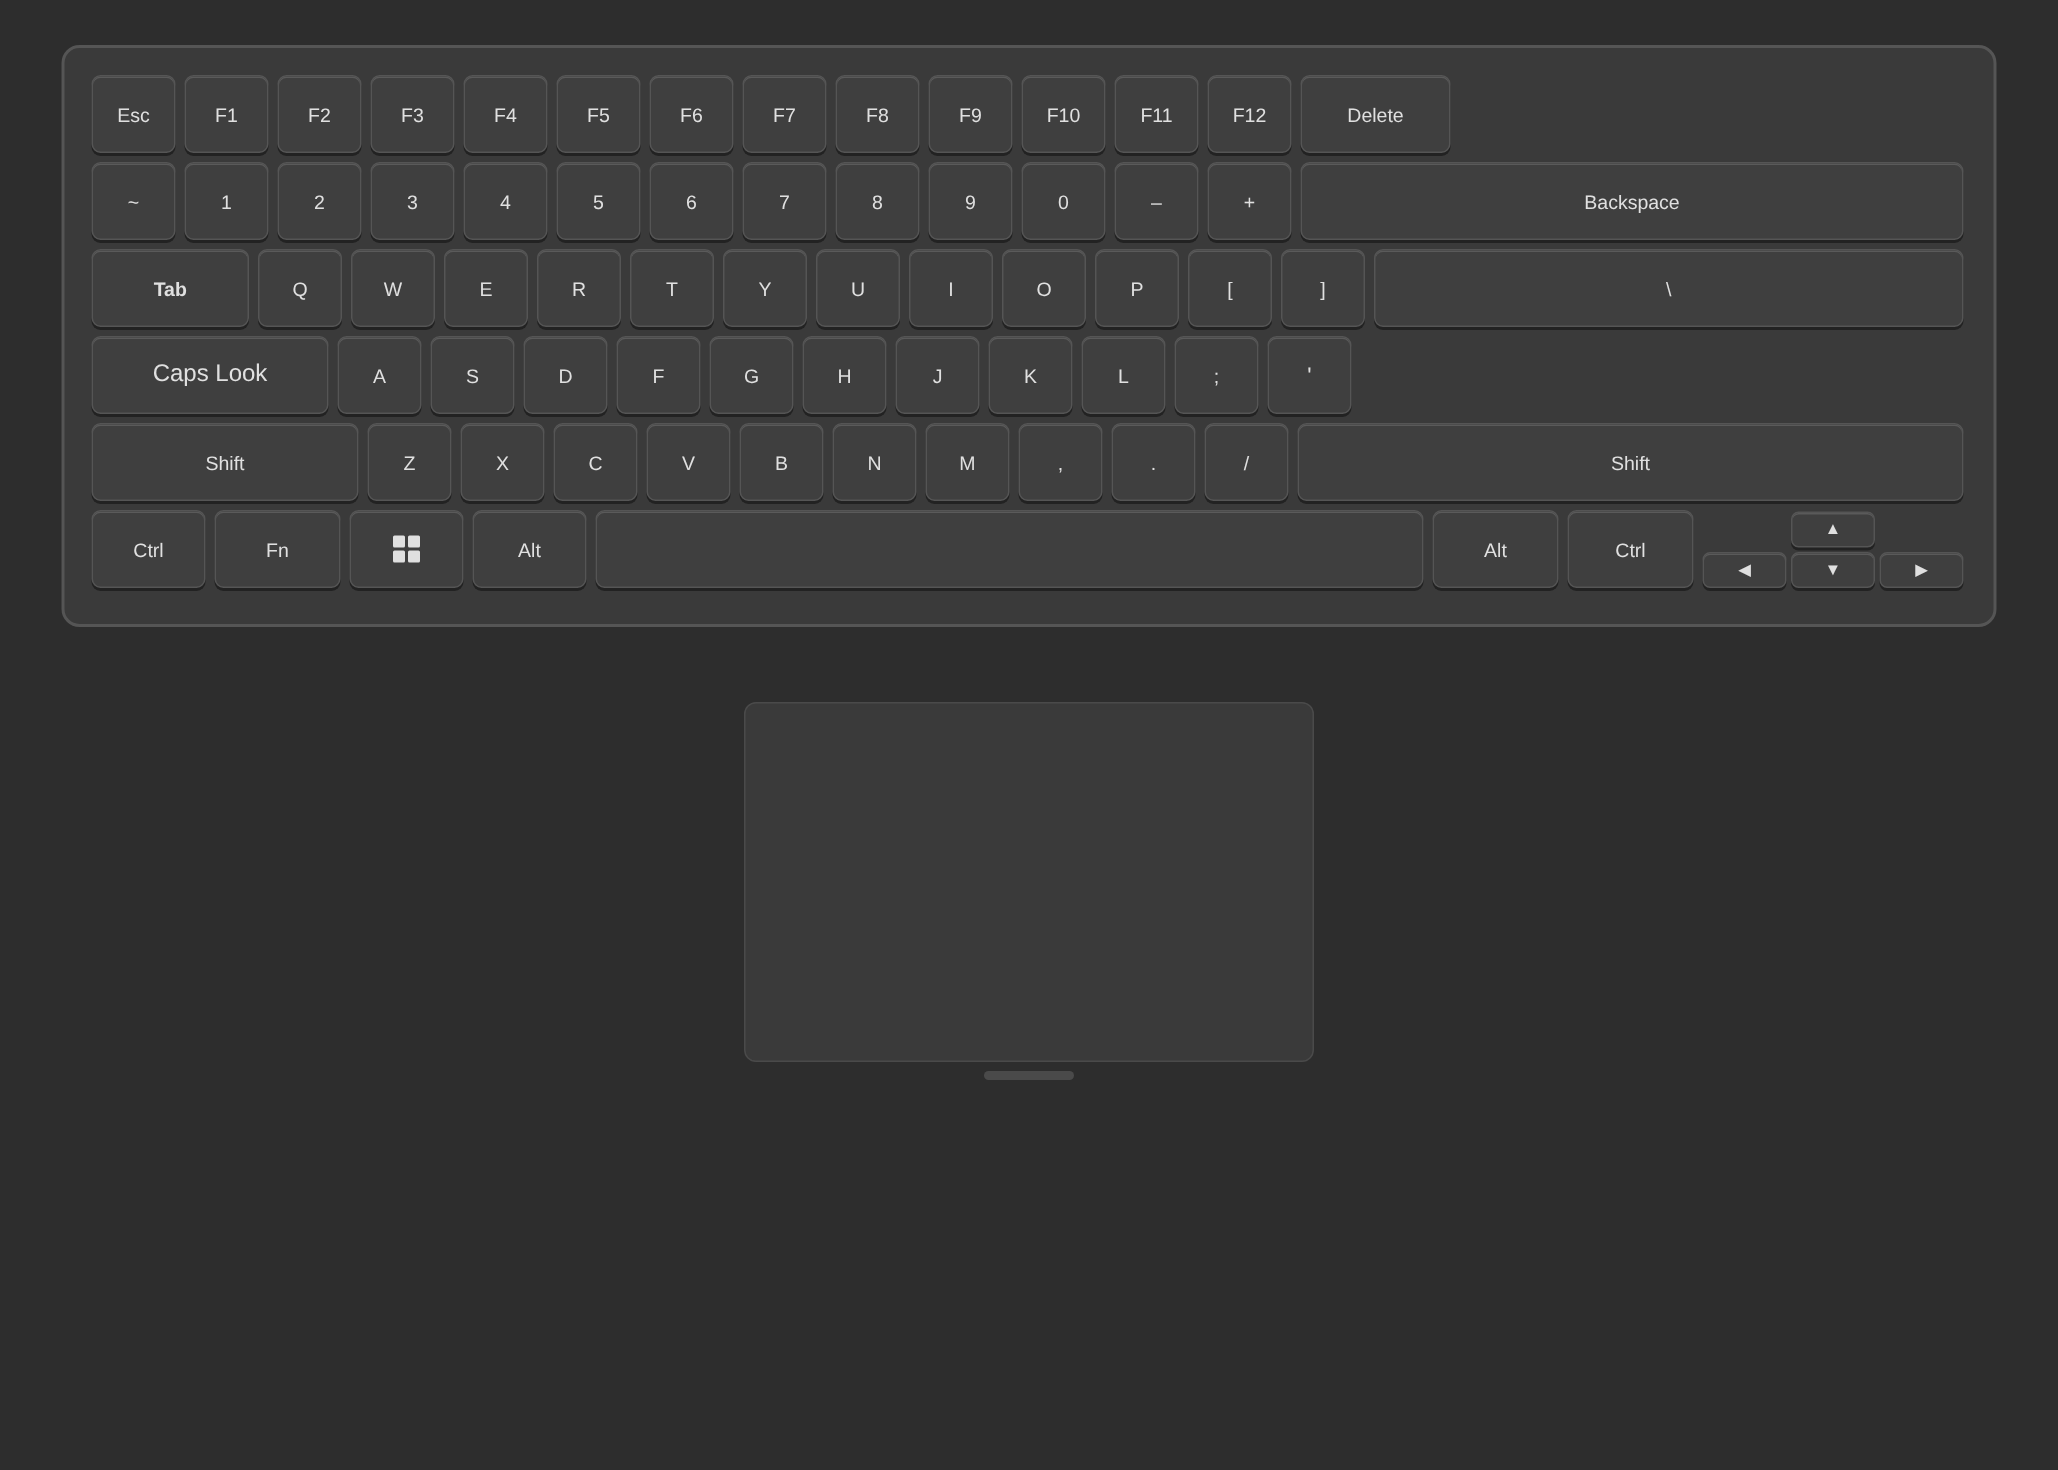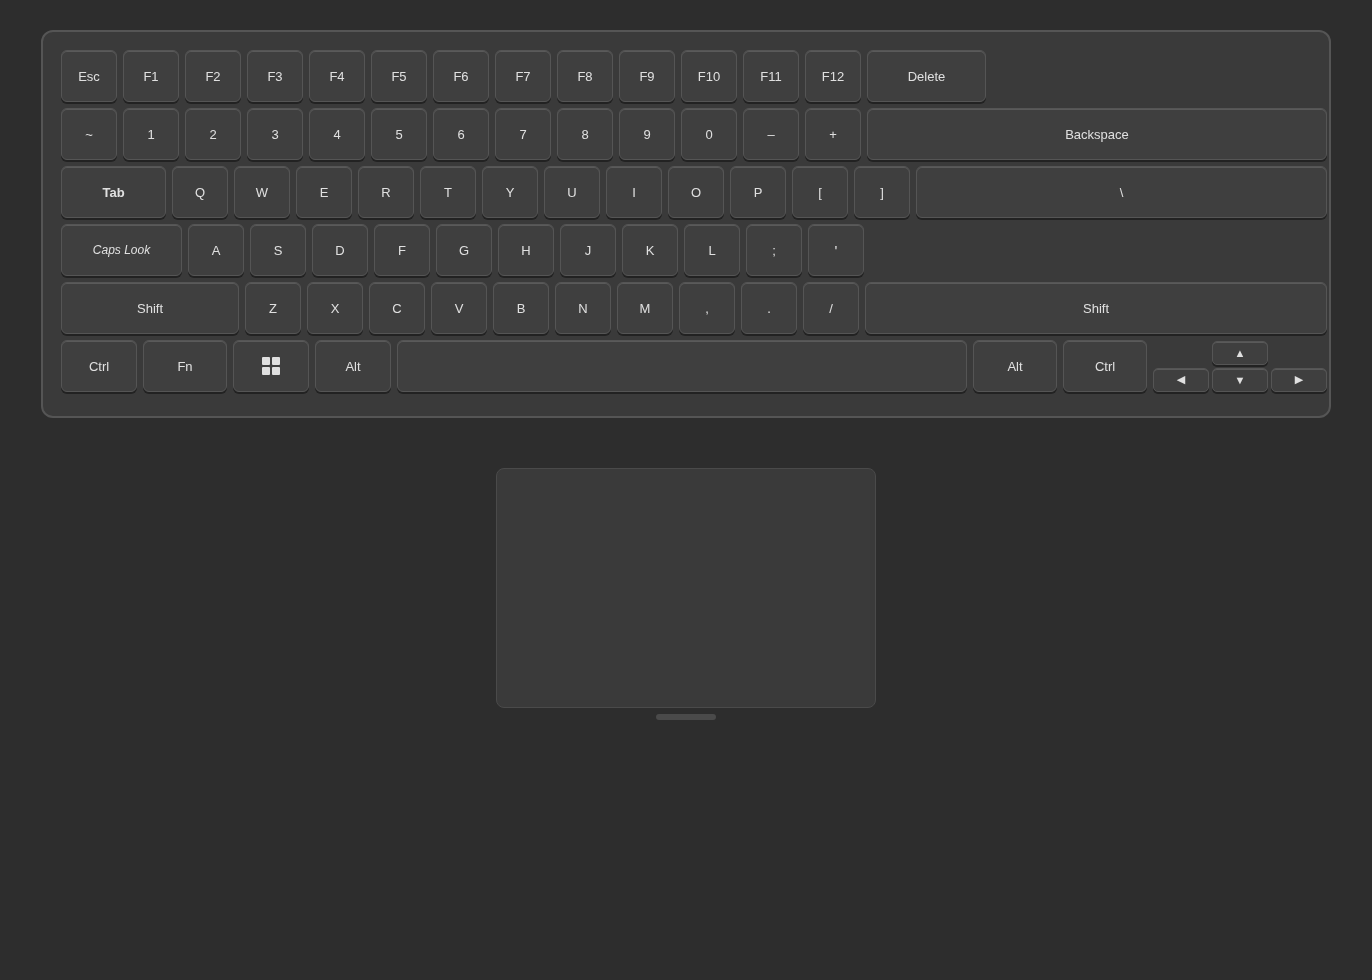--- a/index.html
+++ b/index.html
@@ -13,21 +13,21 @@
       align-items: center;
       justify-content: flex-start;
       font-family: Arial, sans-serif;
       overflow: hidden;
     }
 
     .keyboard-container {
       width: 1290px;
       background-color: #3a3a3a;
       border-radius: 12px;
-      padding: 18px 2px 18px 18px;
+      padding: 18px 20px 18px 18px;
       margin-top: 30px;
       border: 2px solid #555;
     }
 
     .key-row {
       display: flex;
       gap: 6px;
       margin-bottom: 6px;
       align-items: center;
     }
@@ -132,21 +132,21 @@
     <div class="key w1">F3</div>
     <div class="key w1">F4</div>
     <div class="key w1">F5</div>
     <div class="key w1">F6</div>
     <div class="key w1">F7</div>
     <div class="key w1">F8</div>
     <div class="key w1">F9</div>
     <div class="key w1">F10</div>
     <div class="key w1">F11</div>
     <div class="key w1">F12</div>
-    <div class="key" style="width:119px;">Delete</div>
+    <div class="key" style="width:100px;">Delete</div>
   </div>
 
   <div class="key-row">
     <div class="key w1">~</div>
     <div class="key w1">1</div>
     <div class="key w1">2</div>
     <div class="key w1">3</div>
     <div class="key w1">4</div>
     <div class="key w1">5</div>
     <div class="key w1">6</div>
@@ -170,21 +170,21 @@
     <div class="key w1">U</div>
     <div class="key w1">I</div>
     <div class="key w1">O</div>
     <div class="key w1">P</div>
     <div class="key w1">[</div>
     <div class="key w1">]</div>
     <div class="key" style="flex:1;">\</div>
   </div>
 
   <div class="key-row">
-    <div class="key" style="width:121px; font-size:12px;font-style:italic;">Caps Look</div>
+    <div class="key" style="width:158px; font-size:16px;">Caps Look</div>
     <div class="key w1">A</div>
     <div class="key w1">S</div>
     <div class="key w1">D</div>
     <div class="key w1">F</div>
     <div class="key w1">G</div>
     <div class="key w1">H</div>
     <div class="key w1">J</div>
     <div class="key w1">K</div>
     <div class="key w1">L</div>
     <div class="key w1">;</div>

